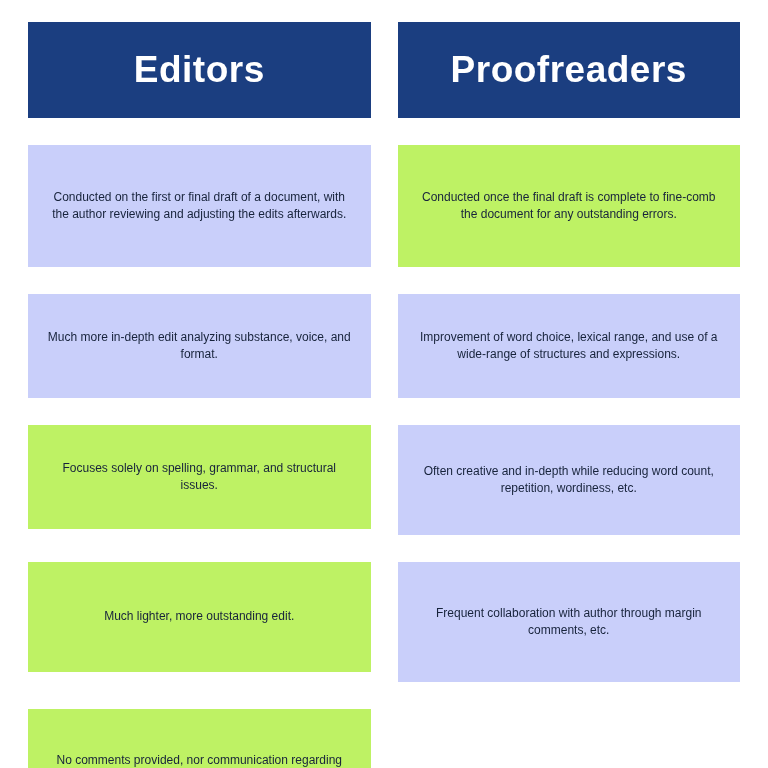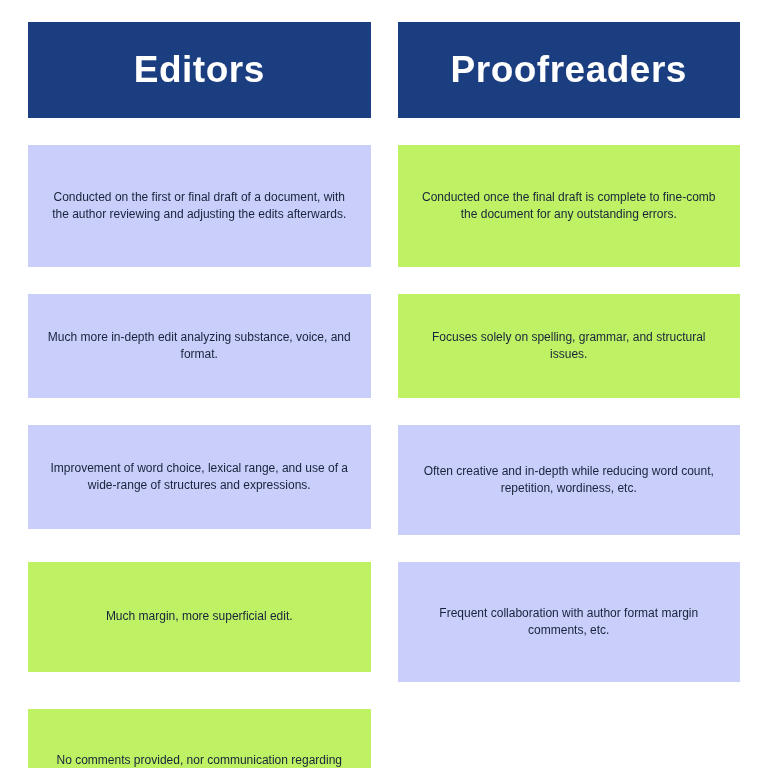--- a/index.html
+++ b/index.html
@@ -81,36 +81,36 @@
     <div class="cell row-1">
       <span class="cell-text">Conducted on the first or final draft of a document, with the author reviewing and adjusting the edits afterwards.</span>
     </div>
     <div class="cell alt row-1">
       <span class="cell-text">Conducted once the final draft is complete to fine-comb the document for any outstanding errors.</span>
     </div>
 
     <div class="cell row-2">
       <span class="cell-text">Much more in-depth edit analyzing substance, voice, and format.</span>
     </div>
+    <div class="cell row-3">
+      <span class="cell-text">Improvement of word choice, lexical range, and use of a wide-range of structures and expressions.</span>
+    </div>
+
     <div class="cell alt row-2">
       <span class="cell-text">Focuses solely on spelling, grammar, and structural issues.</span>
-    </div>
-
-    <div class="cell row-3">
-      <span class="cell-text">Improvement of word choice, lexical range, and use of a wide-range of structures and expressions.</span>
     </div>
 
     <div class="cell row-4">
       <span class="cell-text">Often creative and in-depth while reducing word count, repetition, wordiness, etc.</span>
     </div>
     <div class="cell alt row-4">
-      <span class="cell-text">Much margin, more superficial edit.</span>
+      <span class="cell-text">Much lighter, more outstanding edit.</span>
     </div>
 
     <div class="cell row-5">
-      <span class="cell-text">Frequent collaboration with author format margin comments, etc.</span>
+      <span class="cell-text">Frequent collaboration with author through margin comments, etc.</span>
     </div>
     <div class="cell alt row-5">
       <span class="cell-text">No comments provided, nor communication regarding alternatives, suggestions, content addition/removal, etc.</span>
     </div>
 
   </div>
 </div>
 
 </body></html>

